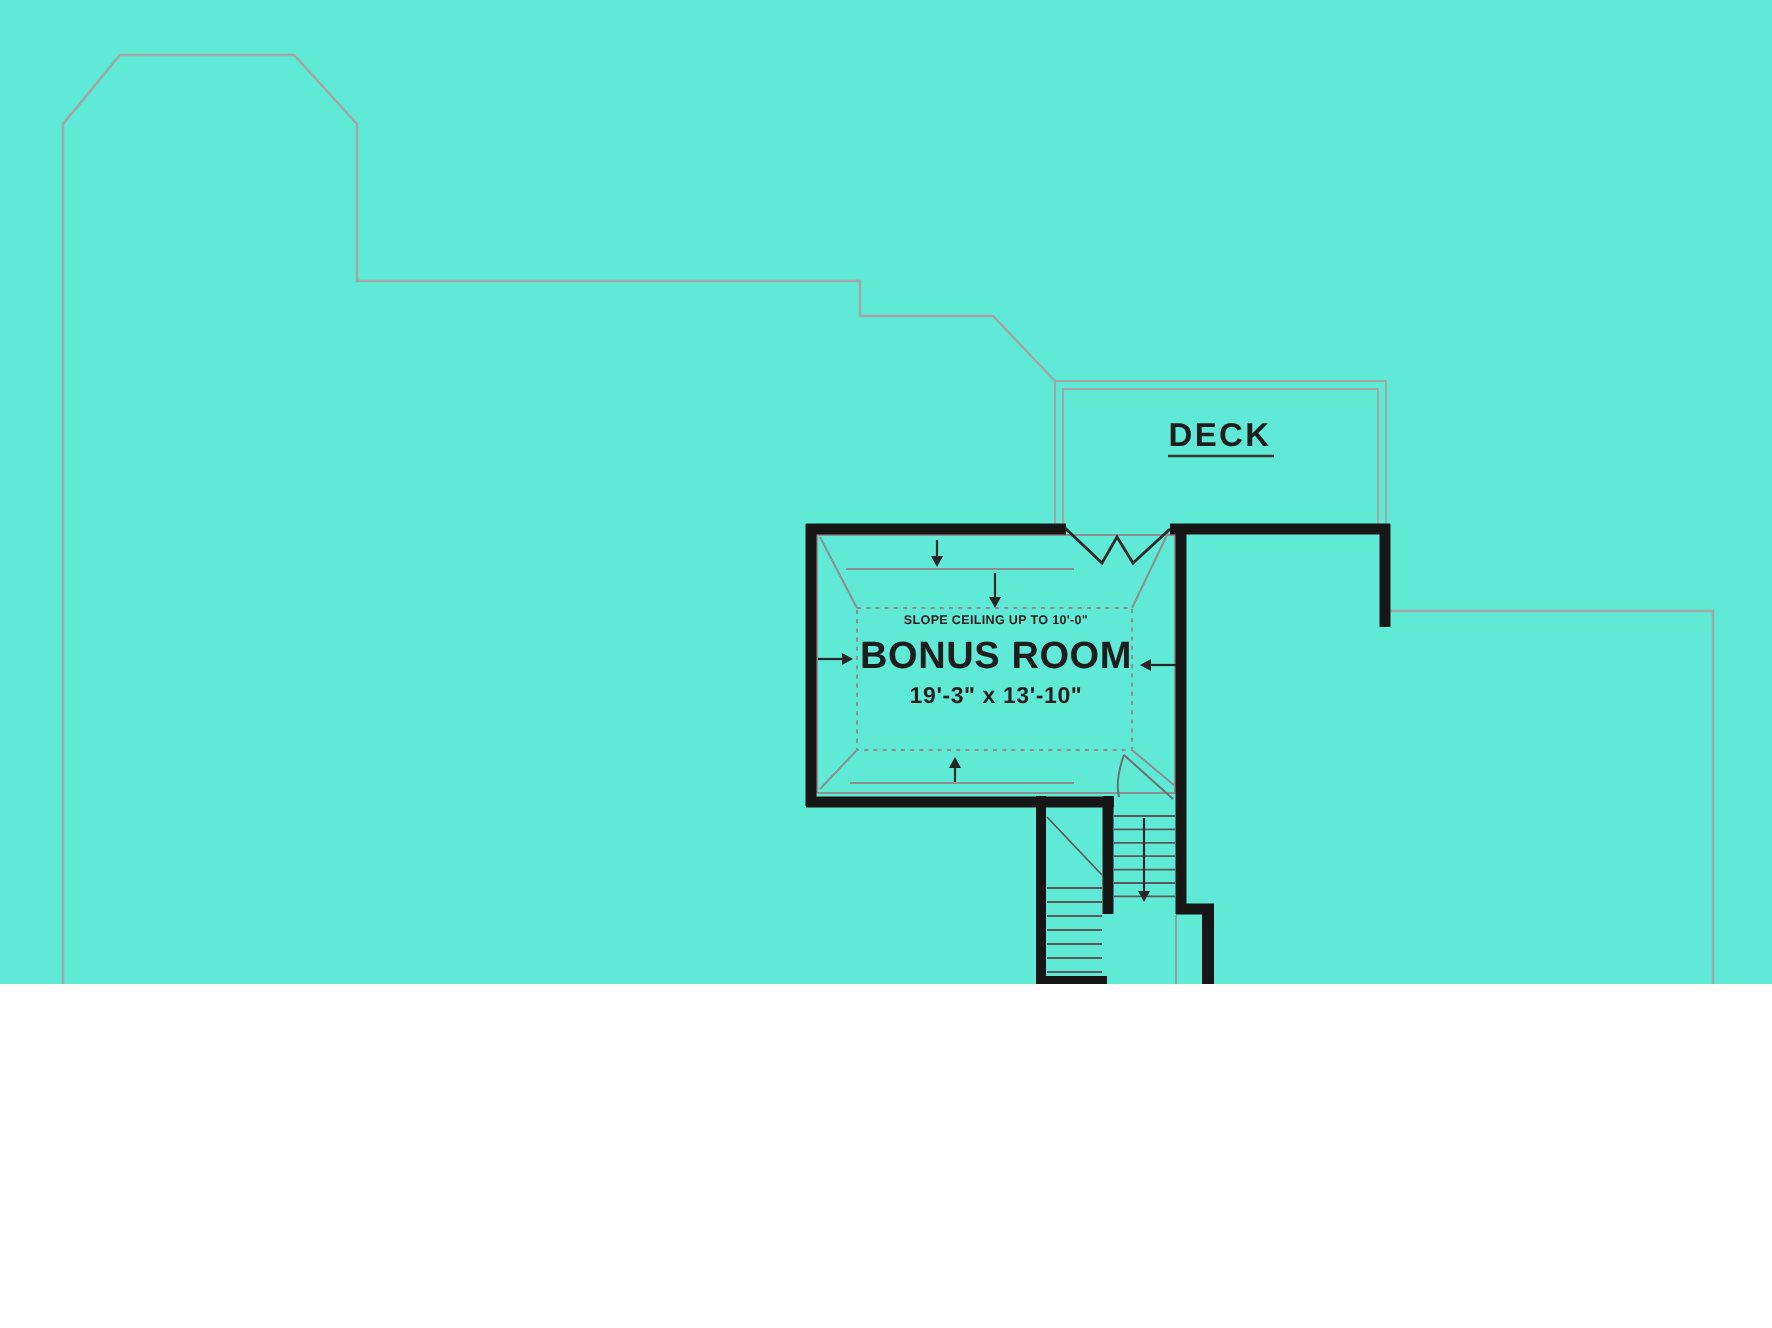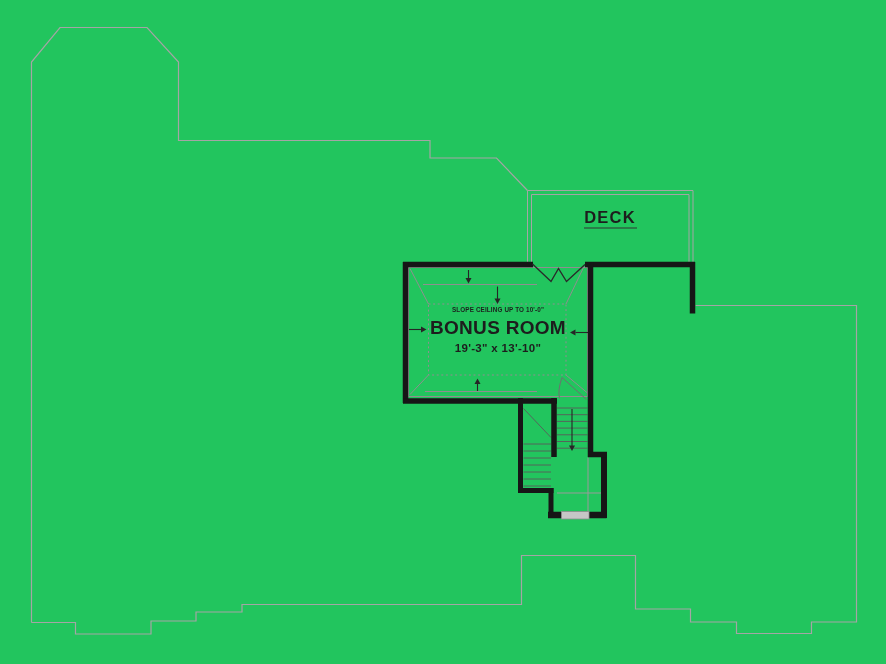--- a/index.html
+++ b/index.html
@@ -1,19 +1,19 @@
 <!DOCTYPE html>
 <html><head>
 <meta charset="utf-8">
 <style>
   html,body { margin:0; padding:0; background:#ffffff; }
   .canvas {
     position:relative;
-    width:886px; height:664px;
-    background:#22c55e;
+    width:886px; height:492px;
+    background:#5eead4;
     overflow:hidden;
     font-family:"Liberation Sans", sans-serif;
   }
   svg { position:absolute; inset:0; display:block; }
   .plan-text { font-family:"Liberation Sans", sans-serif; font-weight:700; }
   .thin   { fill:none; stroke-width:1.2; }
   .thin2  { fill:none; stroke-width:1; }
   .steps  { stroke:#5a5a5a; stroke-width:0.9; }
   .landing{ stroke:#9a9a9a; stroke-width:1; fill:none; }
   .arrowln{ stroke:#262626; stroke-width:1.1; }

